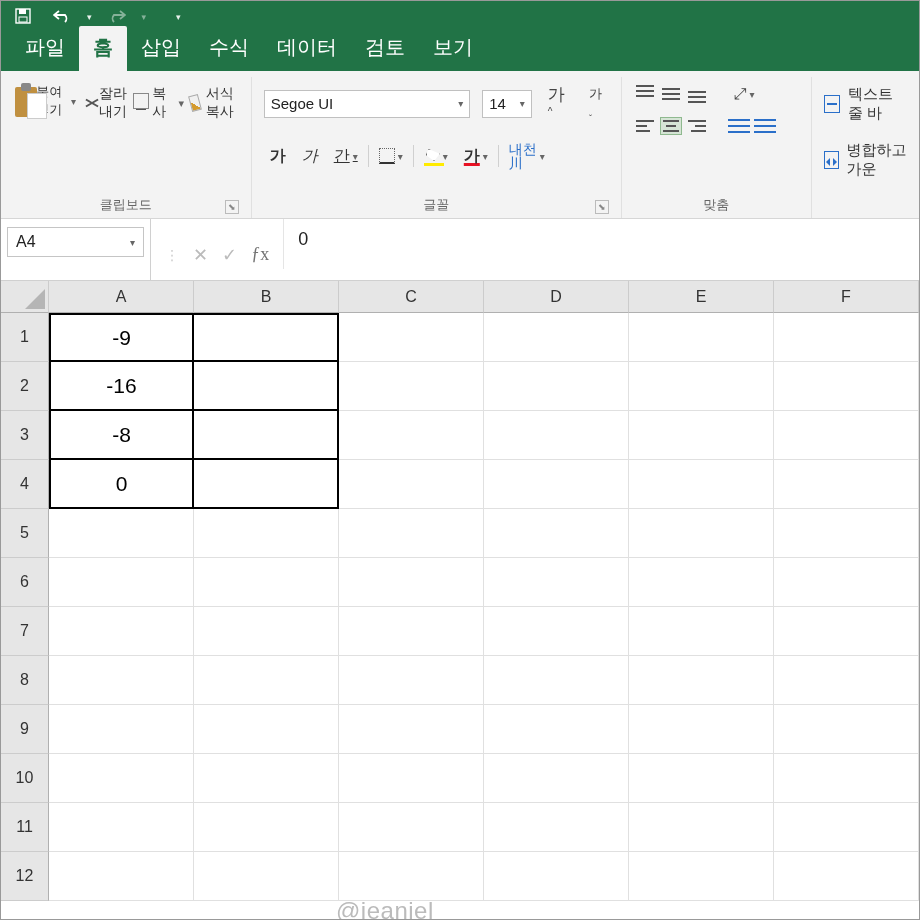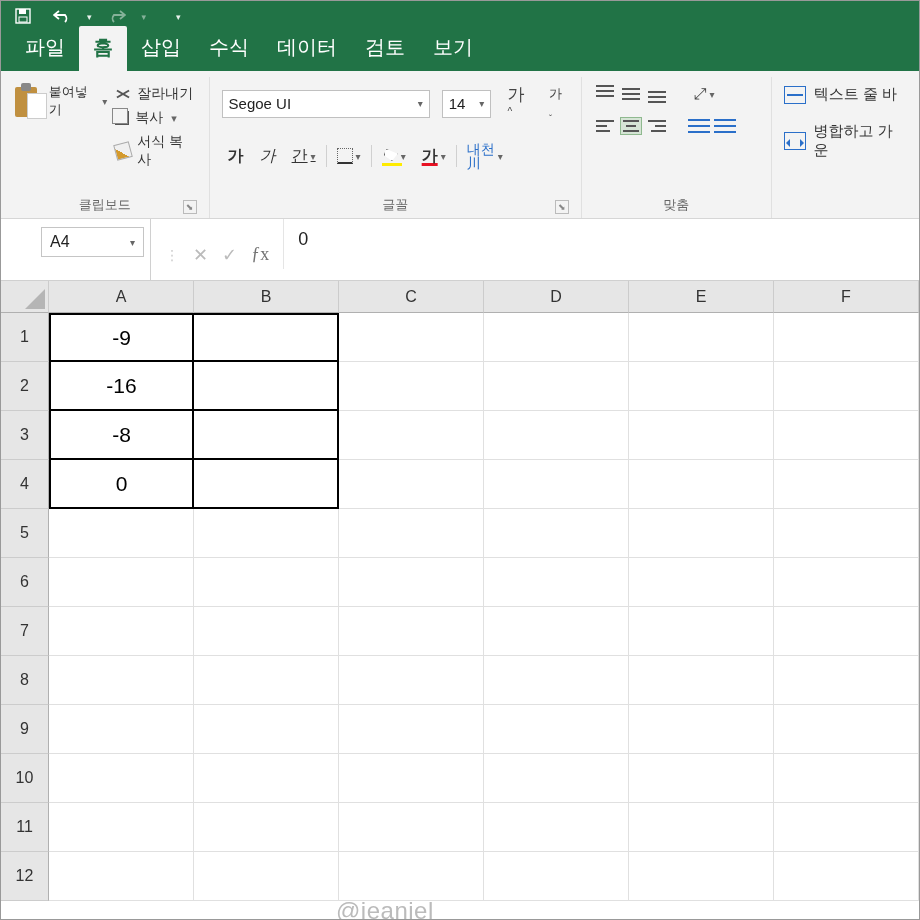--- a/index.html
+++ b/index.html
@@ -23,21 +23,21 @@
 .group-launcher { position: absolute; right: 0; bottom: 2px; width: 14px; height: 14px; border: 1px solid #bbb; font-size: 9px; color: #888; display: flex; align-items: center; justify-content: center; cursor: pointer; }
 
 .paste-block { display: flex; flex-direction: row; align-items: center; gap: 2px; }
 .paste-icon { width: 34px; height: 40px; position: relative; }
 .clipboard-back { position:absolute; left:2px; top:6px; width:22px; height:30px; background:#c09040; border-radius:2px;}
 .clipboard-clip { position:absolute; left:8px; top:2px; width:10px; height:8px; background:#888; border-radius:2px;}
 .clipboard-sheet { position:absolute; left:14px; top:12px; width:20px; height:26px; background:#fff; border:1px solid #ccc;}
 .paste-label { font-size: 13px; color: #333; }
 .paste-arrow { font-size: 10px; color: #666; }
 
-.clip-actions { display: flex; flex-direction: column; gap: 6px; font-size: 14px; color: #333; padding-top: 4px; }
+.clip-actions { display: flex; flex-direction: row; gap: 6px; font-size: 14px; color: #333; padding-top: 4px; }
 .clip-actions .ca { display: flex; align-items: center; gap: 6px; cursor: pointer; }
 .ca .mini { font-size: 11px; color: #666; margin-left: 2px; }
 .scissors { width:16px; height:16px; display:inline-block; position:relative;}
 .scissors::before,.scissors::after{content:"";position:absolute;width:14px;height:2px;background:#555;top:7px;left:1px;}
 .scissors::before{transform:rotate(30deg);}
 .scissors::after{transform:rotate(-30deg);}
 .copy-ic { width:14px;height:14px;border:1.5px solid #555;display:inline-block;position:relative;}
 .copy-ic::after{content:"";position:absolute;left:-4px;top:-4px;width:14px;height:14px;border:1.5px solid #888;background:#f3f3f3;}
 .brush-ic { width:16px;height:16px;display:inline-block;background:linear-gradient(45deg,#d49a2d 40%,#f0f0f0 40%);border:1px solid #aaa; transform: rotate(-15deg);}
 
@@ -76,21 +76,21 @@
 
 .merge-group{padding-left:12px;}
 .mg-btn{display:flex;align-items:center;gap:8px;font-size:15px;color:#333;cursor:pointer;padding:4px 0;}
 .mg-ic{width:22px;height:18px;border:1px solid #2a6fc9;display:inline-block;position:relative;}
 .wrap-ic::after{content:"";position:absolute;top:2px;left:2px;right:2px;height:5px;border-bottom:2px solid #2a6fc9;}
 .merge-ic::before{content:"";position:absolute;left:-3px;top:6px;border:4px solid transparent;border-right-color:#2a6fc9;}
 .merge-ic::after{content:"";position:absolute;right:-3px;top:6px;border:4px solid transparent;border-left-color:#2a6fc9;}
 
 .formula-bar { height: 62px; background: #fff; border-bottom: 1px solid #d0d0d0; display:flex;}
 .namebox-area{width:150px;border-right:1px solid #d0d0d0;display:flex;align-items:flex-start;padding:8px 6px;}
-.namebox{width:100%;height:30px;border:1px solid #c5c5c5;background:#fff;display:flex;align-items:center;padding:0 8px;font-size:16px;color:#222;justify-content:space-between;margin-left:34px;}
+.namebox{width:100%;height:30px;border:1px solid #c5c5c5;background:#fff;display:flex;align-items:center;padding:0 8px;font-size:16px;color:#222;justify-content:space-between;}
 .fx-icons{display:flex;align-items:center;gap:14px;padding:10px 14px 0;color:#bbb;font-size:18px;}
 .fx-icons .cancel{color:#bbb;cursor:pointer;}
 .fx-icons .enter{color:#bbb;cursor:pointer;}
 .fx-icons .fx{color:#737373;cursor:pointer;font-family:"Times New Roman",serif;}
 .fx-sep{width:1px;height:50px;background:#e5e5e5;}
 .formula-input{flex:1;padding:10px 14px 0;font-size:18px;color:#222;}
 
 .sheet-area { position: relative; background: #fff; }
 .corner { position:absolute; left:0; top:0; width:48px; height:32px; background:#e6e6e6; border-right:1px solid #ccc; border-bottom:1px solid #b0b0b0;}
 .corner::after{content:"";position:absolute;right:3px;bottom:3px;width:0;height:0;border:10px solid transparent;border-bottom-color:#b5b5b5;border-right-color:#b5b5b5;}

